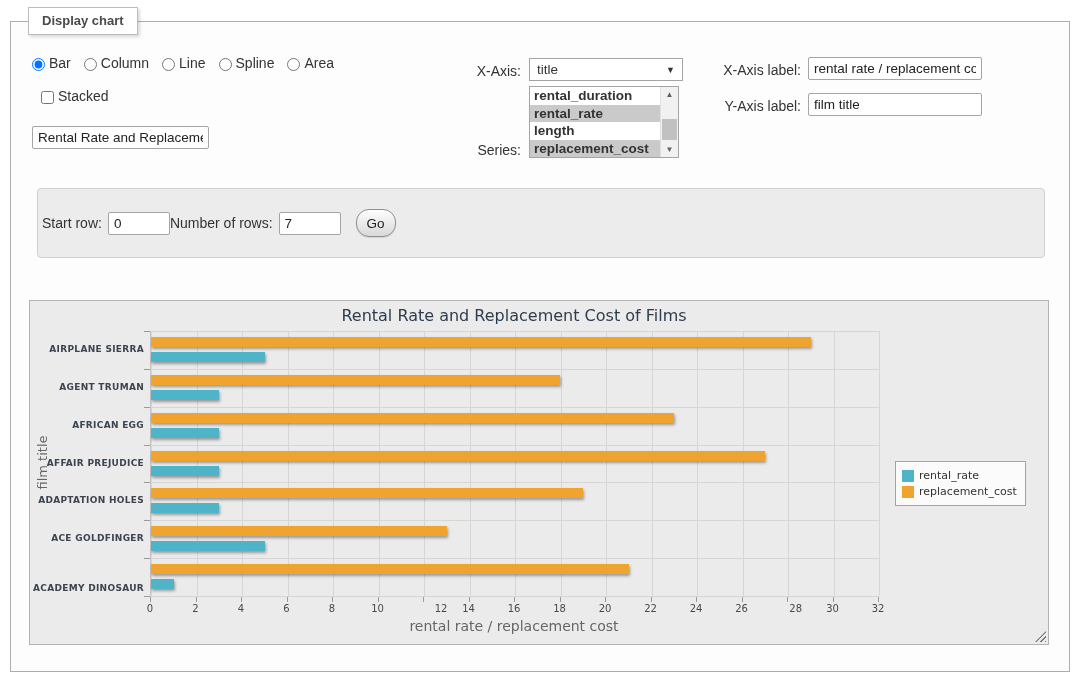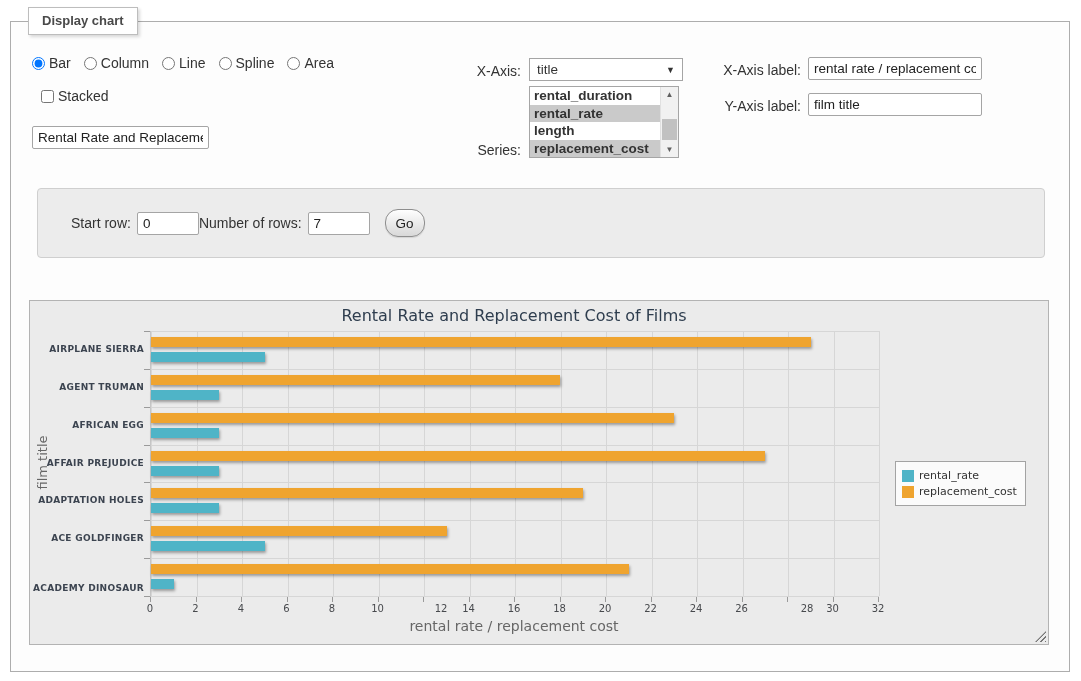--- a/index.html
+++ b/index.html
@@ -7,21 +7,21 @@
 
   
   .fieldset{position:absolute;left:10px;top:21px;width:1058px;height:649px;
     border:1px solid #adadad;background:#fdfdfd;}
   .legendbox{position:absolute;left:17px;top:-15px;height:26px;line-height:26px;
     padding:0 13px;background:#ffffff;border:1px solid #bdbdbd;
     box-shadow:2px 2px 3px rgba(0,0,0,0.15);font-size:13px;font-weight:bold;color:#4a4a4a;}
 
   
   .radio-row{position:absolute;left:21px;top:33px;display:flex;align-items:center;gap:13px;font-size:14px;}
-  .radio-row label,.stacked-row label{display:flex;align-items:center;gap:4px;cursor:default;}
+  .radio-row label,.stacked-row label{display:flex;align-items:flex-end;gap:4px;cursor:default;}
   input[type=radio],input[type=checkbox]{margin:0;width:13px;height:13px;}
   .stacked-row{position:absolute;left:21px;top:66px;font-size:14px;padding-left:9px;}
 
   .txt{border:1px solid #a5a5a5;border-radius:2px;background:#fff;font-family:"Liberation Sans",sans-serif;
     font-size:13.5px;color:#222;padding:2px 5px;height:17px;}
   .title-input{position:absolute;left:21px;top:104px;width:165px;}
 
   .flabel{position:absolute;font-size:14px;color:#333;text-align:right;}
   .lbl-xaxis{left:398px;top:41px;width:112px;}
   .lbl-series{left:398px;top:120px;width:112px;}
@@ -41,21 +41,21 @@
   .scrollbar{width:17px;background:#f1f1f1;border-left:1px solid #e0e0e0;position:relative;}
   .sb-btn{height:15px;display:flex;align-items:center;justify-content:center;font-size:8px;color:#606060;background:#f1f1f1;}
   .sb-btn.down{position:absolute;bottom:0;left:0;right:0;}
   .sb-thumb{position:absolute;left:1px;right:1px;top:32px;height:21px;background:#c1c1c1;}
 
   .input-xaxis-label{position:absolute;left:797px;top:35px;width:162px;}
   .input-yaxis-label{position:absolute;left:797px;top:71px;width:162px;}
 
   
   .rows-panel{position:absolute;left:26px;top:166px;width:1008px;height:70px;background:#ececec;
-    border:1px solid #cfcfcf;border-radius:4px;display:flex;align-items:center;padding-left:33px;box-sizing:border-box;}
+    border:1px solid #cfcfcf;border-radius:4px;display:flex;align-items:center;padding-left:4px;box-sizing:border-box;}
   .rows-panel .rlabel{font-size:14px;color:#333;}
   .rows-panel .txt{width:50px;margin-left:6px;}
   .gap{margin-left:0;}
   .go-btn{margin-left:15px;width:38px;height:26px;border:1px solid #8e8e8e;border-radius:13px;
     background:linear-gradient(#fefefe,#d8d8d8);font-size:13.5px;color:#222;
     display:flex;align-items:center;justify-content:center;box-shadow:0 1px 1px rgba(0,0,0,0.1);}
 
   
   .chart-panel{position:absolute;left:18px;top:278px;width:1020px;height:345px;background:#ebebeb;
     border:1px solid #b3b3b3;font-family:"DejaVu Sans",sans-serif;box-sizing:border-box;}
@@ -239,21 +239,21 @@
         <div class="xticklabel" style="left: 529.5px;">18</div>
         <div class="xtickmark" style="left: 575px;"></div>
         <div class="xticklabel" style="left: 575px;">20</div>
         <div class="xtickmark" style="left: 620.5px;"></div>
         <div class="xticklabel" style="left: 620.5px;">22</div>
         <div class="xtickmark" style="left: 666px;"></div>
         <div class="xticklabel" style="left: 666px;">24</div>
         <div class="xtickmark" style="left: 711.5px;"></div>
         <div class="xticklabel" style="left: 711.5px;">26</div>
         <div class="xtickmark" style="left: 757px;"></div>
-        <div class="xticklabel" style="left: 777px;">28</div>
+        <div class="xticklabel" style="left: 757px; text-align: right;">28</div>
         <div class="xtickmark" style="left: 802.5px;"></div>
         <div class="xticklabel" style="left: 802.5px;">30</div>
         <div class="xtickmark" style="left: 848px;"></div>
         <div class="xticklabel" style="left: 848px;">32</div>
       </div>
     <div class="xaxis-title">rental rate / replacement cost</div>
     <div class="chart-legend" id="chart-legend">
         <div class="legend-item">
           <div class="swatch" style="background: rgb(79, 180, 199);"></div>
           <span>rental_rate</span>

